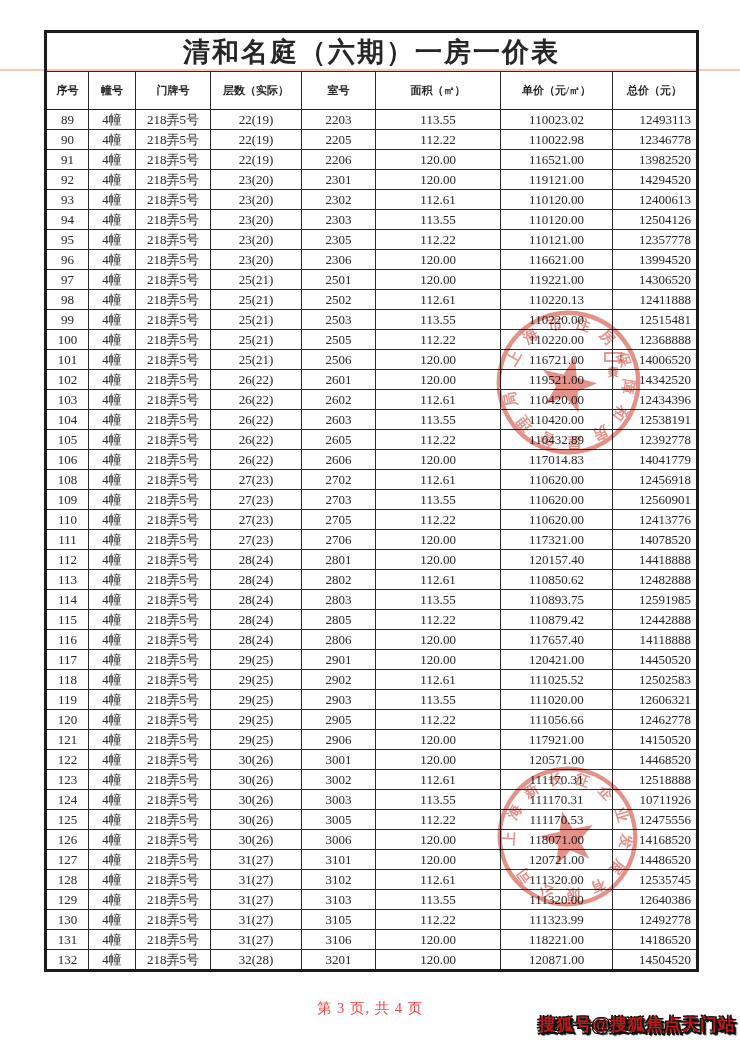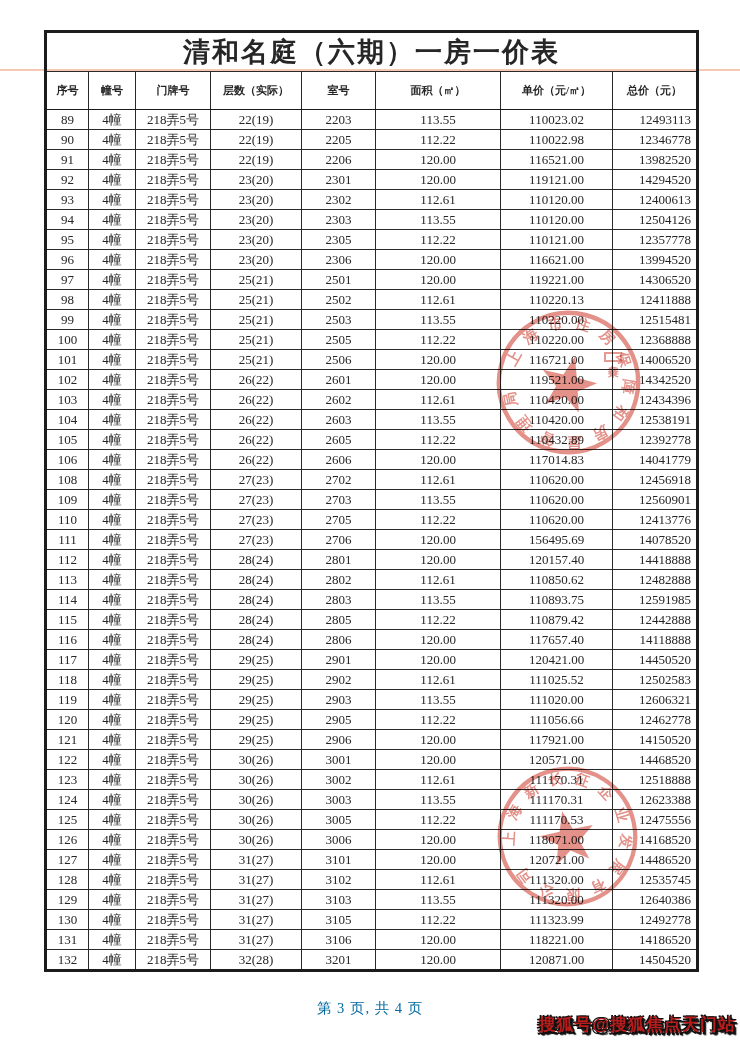--- a/index.html
+++ b/index.html
@@ -35,21 +35,21 @@
     height:37px;font-size:11px;font-weight:700;
     border-bottom:1.5px solid #1c1c1c;
     text-align:center;
   }
   .doc-table tbody tr{height:19.4px;}
   .doc-table tbody td{font-size:13px;line-height:19px;}
   .doc-table tbody td.c7{text-align:right;padding-right:5px;padding-left:25px;}
 
   .page-footer{
     position:absolute;left:0;top:999px;width:740px;
-    text-align:center;font-size:14.5px;color:#0369a1;letter-spacing:1px;
+    text-align:center;font-size:14.5px;color:#ef4444;letter-spacing:1px;
   }
   .watermark{
     position:absolute;right:4px;top:1013px;
     font-family:"Liberation Sans","DejaVu Sans",sans-serif;
     font-size:17px;font-weight:800;color:#b91c1c;letter-spacing:1px;
     text-shadow:2px 2px 0 #111,-1.5px -1.5px 0 #111,1.5px -1.5px 0 #111,
                 -1.5px 1.5px 0 #111,1.5px 1.5px 0 #111,3px 3px 1px #111;
   }
 
   .stamp{
@@ -306,21 +306,21 @@
         <td class="c6">110620.00</td>
         <td class="c7">12413776</td>
       </tr>
       <tr>
         <td class="c0">111</td>
         <td class="c1">4幢</td>
         <td class="c2">218弄5号</td>
         <td class="c3">27(23)</td>
         <td class="c4">2706</td>
         <td class="c5">120.00</td>
-        <td class="c6">156495.69</td>
+        <td class="c6">117321.00</td>
         <td class="c7">14078520</td>
       </tr>
       <tr>
         <td class="c0">112</td>
         <td class="c1">4幢</td>
         <td class="c2">218弄5号</td>
         <td class="c3">28(24)</td>
         <td class="c4">2801</td>
         <td class="c5">120.00</td>
         <td class="c6">120157.40</td>
@@ -437,21 +437,21 @@
         <td class="c7">12518888</td>
       </tr>
       <tr>
         <td class="c0">124</td>
         <td class="c1">4幢</td>
         <td class="c2">218弄5号</td>
         <td class="c3">30(26)</td>
         <td class="c4">3003</td>
         <td class="c5">113.55</td>
         <td class="c6">111170.31</td>
-        <td class="c7">12623388</td>
+        <td class="c7">10711926</td>
       </tr>
       <tr>
         <td class="c0">125</td>
         <td class="c1">4幢</td>
         <td class="c2">218弄5号</td>
         <td class="c3">30(26)</td>
         <td class="c4">3005</td>
         <td class="c5">112.22</td>
         <td class="c6">111170.53</td>
         <td class="c7">12475556</td>

